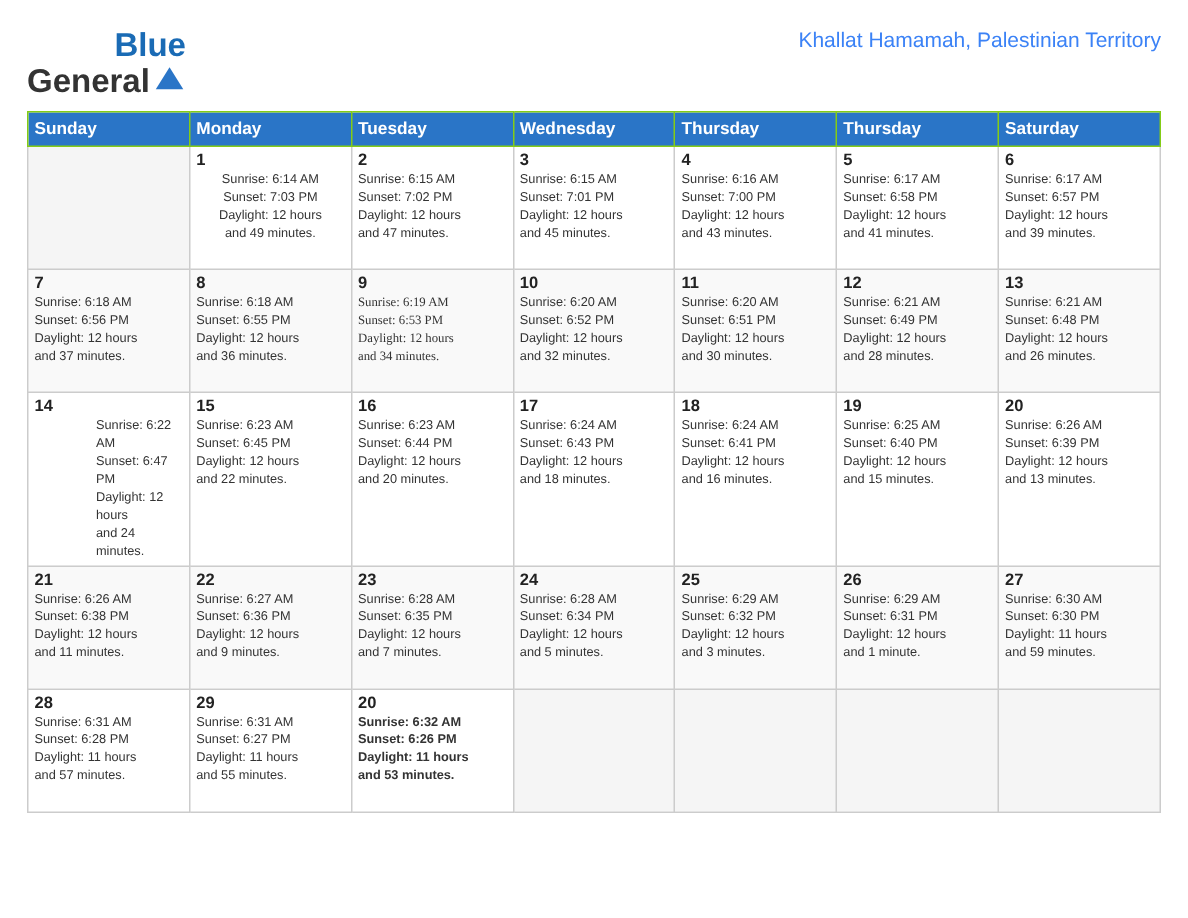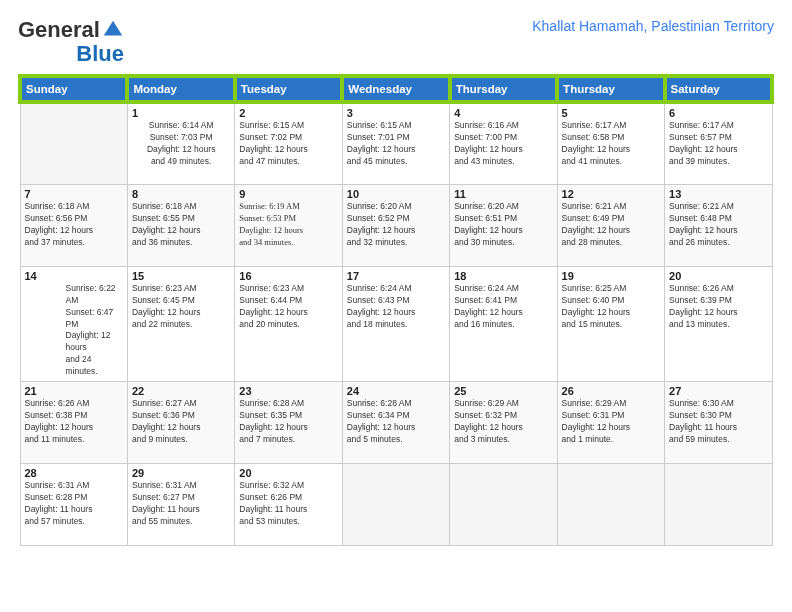--- a/index.html
+++ b/index.html
@@ -55,21 +55,21 @@
       border-collapse: collapse;
       table-layout: fixed;
     }
     .calendar th {
       background: #2a75c7;
       color: #fff;
       font-size: 11.5px;
       font-weight: bold;
       padding: 5px 4px;
       text-align: left;
-      border: 4px solid #84cc16;
+      border: 1px solid #84cc16;
     }
     .calendar td {
       border: 1px solid #ccc;
       vertical-align: top;
       padding: 3px 4px;
       font-size: 9px;
       color: #333;
       height: 82px;
       background: #fff;
     }
@@ -92,28 +92,28 @@
       background: #f5f5f5 !important;
     }
   </style>
 </head>
 <body>
 
 <div class="page">
   <div class="header">
     <div class="logo">
       <div>
+        <div style="display:flex;justify-content:flex-end;">
+          <span class="logo-text logo-blue">Blue</span>
+        </div>
         <div style="display:flex;align-items:center;">
           <span class="logo-text logo-general">General</span>
           <svg class="logo-icon" viewBox="0 0 24 24">
             <polygon points="12,2 22,18 2,18" fill="#2a75c7"></polygon>
           </svg>
-        </div>
-        <div style="display:flex;justify-content:flex-end;">
-          <span class="logo-text logo-blue">Blue</span>
         </div>
       </div>
     </div>
     <div class="title-block">
       <div class="subtitle">Khallat Hamamah, Palestinian Territory</div>
     </div>
   </div>
 
   <table class="calendar">
     <thead>
@@ -336,21 +336,21 @@
           </td>
           <td>
             <span class="day-number">29</span>
             <div class="day-info" style="white-space: pre-line;">Sunrise: 6:31 AM
 Sunset: 6:27 PM
 Daylight: 11 hours
 and 55 minutes.</div>
           </td>
           <td>
             <span class="day-number">20</span>
-            <div class="day-info" style="white-space: pre-line;">Sunrise: 6:32 AM
+            <div class="day-info" style="white-space: pre-line; font-weight: bold;">Sunrise: 6:32 AM
 Sunset: 6:26 PM
 Daylight: 11 hours
 and 53 minutes.</div>
           </td>
           <td class="empty-cell"></td>
           <td class="empty-cell"></td>
           <td class="empty-cell"></td>
           <td class="empty-cell"></td>
         </tr>
       </tbody>

